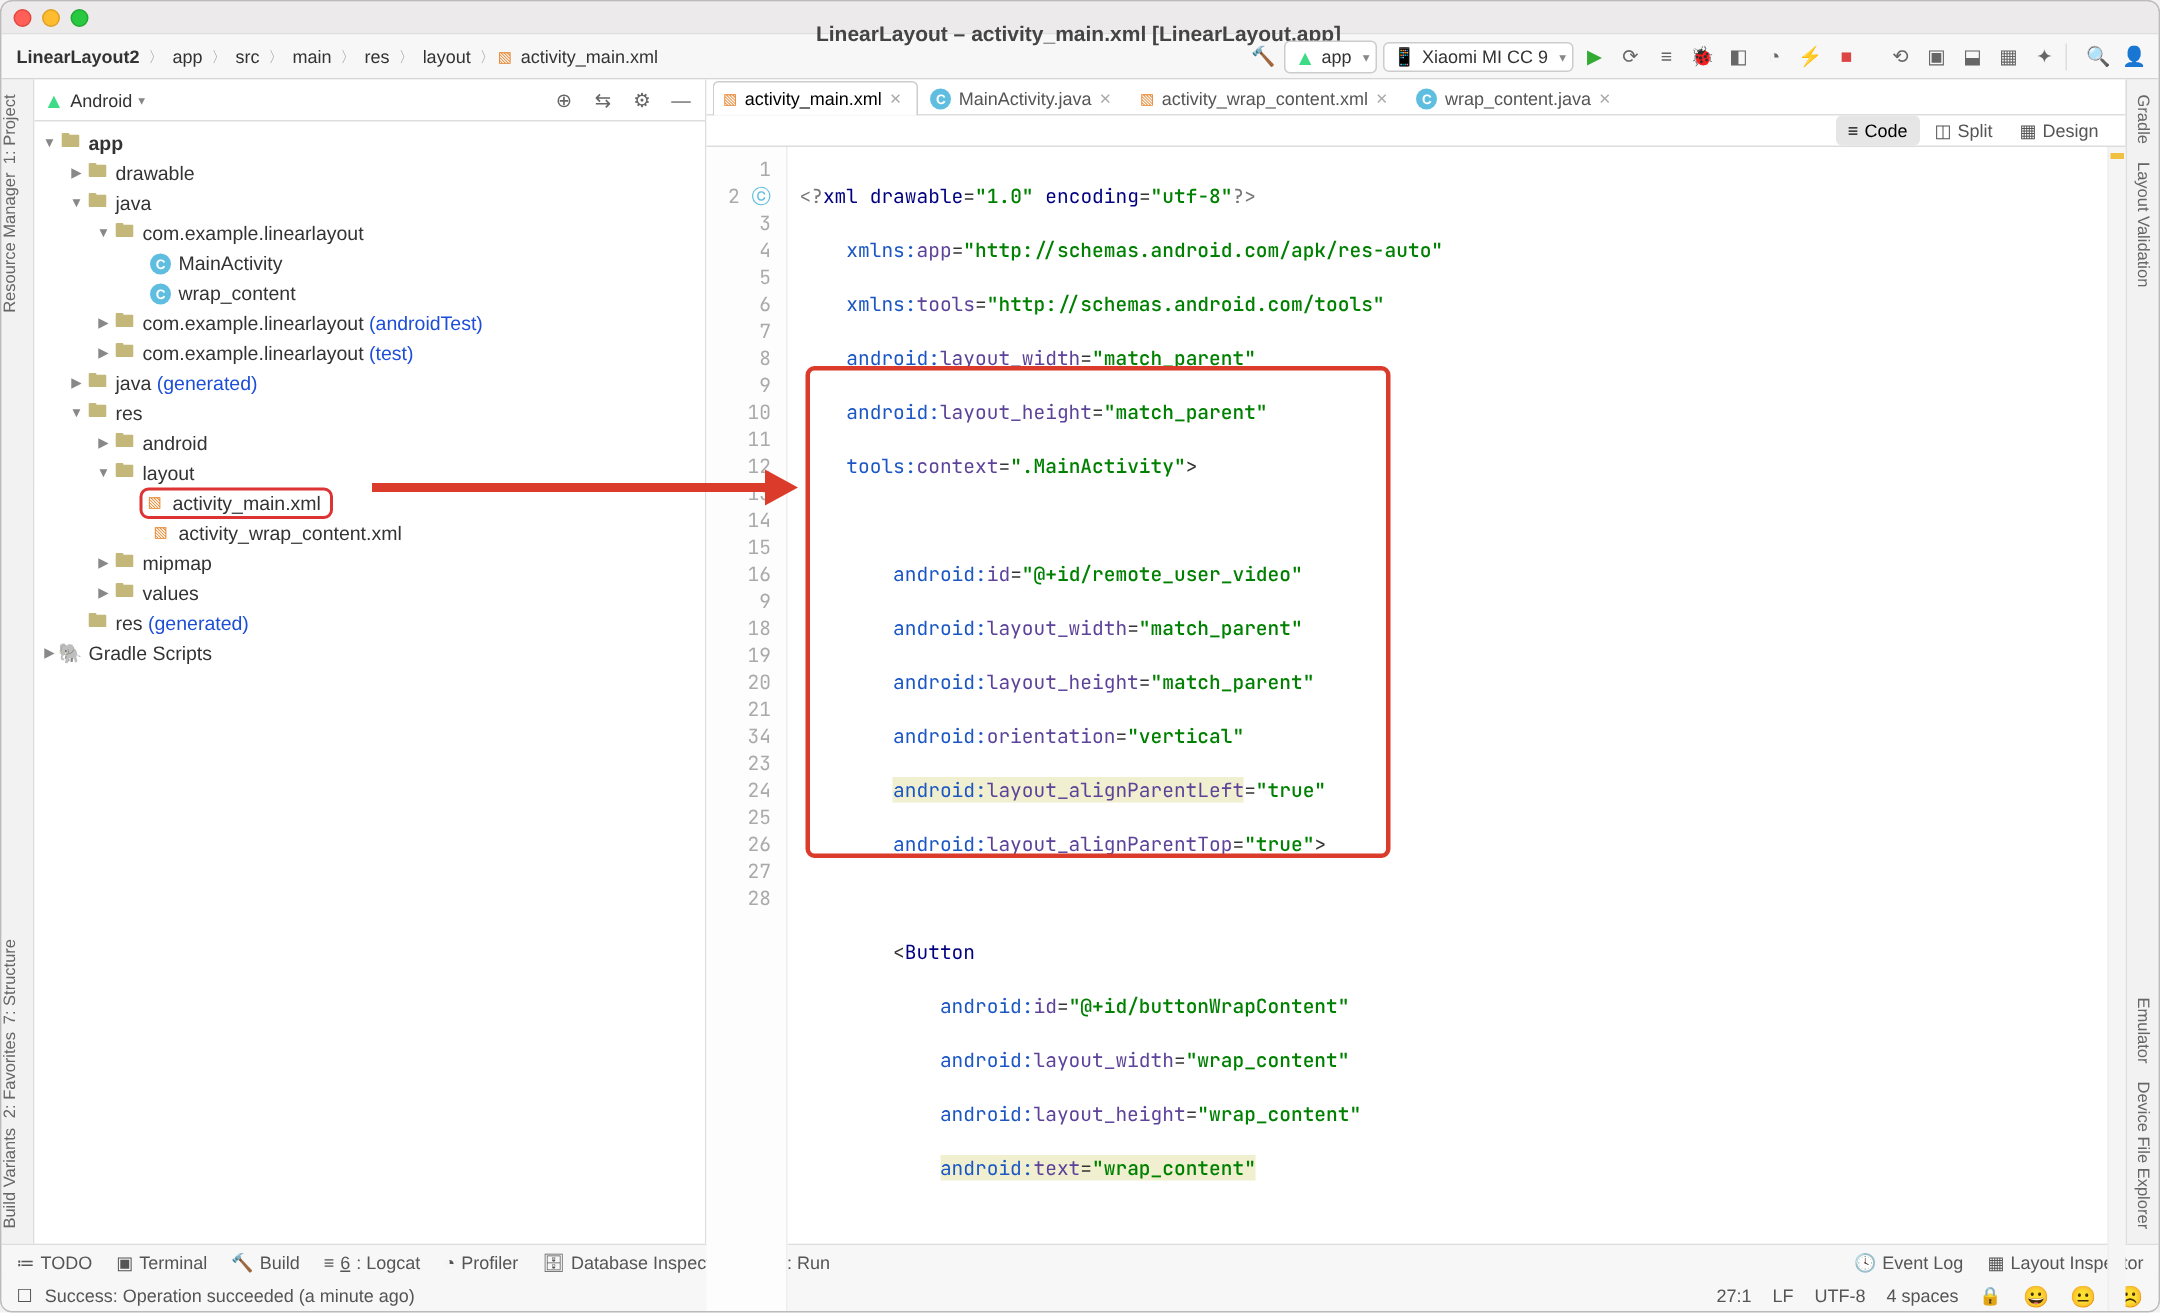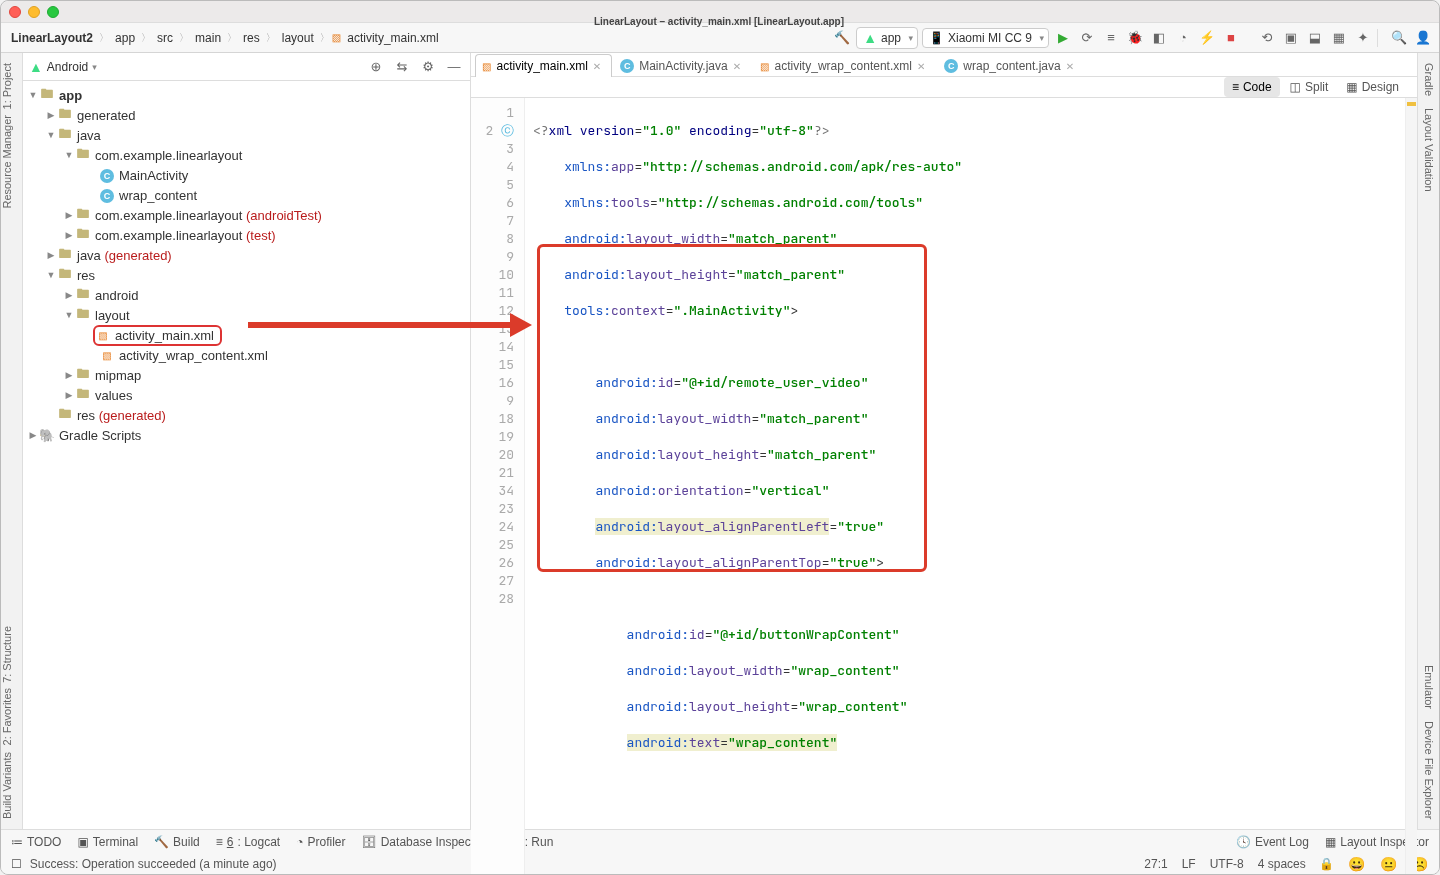--- a/index.html
+++ b/index.html
@@ -4,21 +4,21 @@
 <style>
   * { box-sizing: border-box; margin: 0; padding: 0; }
   body { font-family: -apple-system, "Helvetica Neue", Arial, sans-serif; font-size: 12px; color: #333; background: #f2f2f2; width: 1440px; height: 875px; overflow: hidden; border: 1px solid #bbb; border-radius: 8px; }
   
   .titlebar { height: 22px; background: #eceaea; display: flex; align-items: center; padding-left: 8px; border-bottom:1px solid #ddd; border-radius: 8px 8px 0 0;}
   .traffic { display: flex; gap: 7px; }
   .dot { width: 12px; height: 12px; border-radius: 50%; }
   .dot.red { background: #ff5f57; border:1px solid #e1473e;}
   .dot.yellow { background: #febc2e; border:1px solid #dfa023;}
   .dot.green { background: #28c840; border:1px solid #1faa33;}
-  .wintitle { flex:1; text-align:center; font-weight:600; color:#444; font-size:10px;margin-top:20px;}
+  .wintitle { flex:1; text-align:center; font-weight:600; color:#444; font-size:14px;margin-top:20px;}
   
   .toprow { height: 30px; background: #f7f7f7; border-bottom:1px solid #d5d5d5; display:flex; align-items:center; padding: 0 6px; justify-content: space-between;}
   .crumbs { display:flex; align-items:center; gap:2px; }
   .crumb { padding: 2px 4px; color:#333; cursor:pointer;}
   .crumb.bold { font-weight:600;}
   .crumb-sep { color:#999; font-size:10px;}
   .tool-icon { width:20px; height:20px; display:inline-flex; align-items:center; justify-content:center; color:#666; font-size:13px; cursor:pointer;}
   .right-tools { display:flex; align-items:center; gap:4px;}
   .dropdown { border:1px solid #ccc; border-radius:4px; padding: 2px 16px 2px 6px; background:#fff; font-size:12px; position:relative; cursor:pointer; display:inline-flex; align-items:center; gap:4px;}
   .dropdown::after { content:"▾"; position:absolute; right:4px; color:#888; font-size:9px;}
@@ -29,21 +29,21 @@
   .left-panel { width: 448px; background:#fff; border-right:1px solid #ddd; display:flex; flex-direction:column;}
   .lp-head { height: 28px; border-bottom:1px solid #ddd; display:flex; align-items:center; padding:0 6px; justify-content:space-between;}
   .lp-head .sel { display:flex; align-items:center; gap:4px; font-weight:500; cursor:pointer;}
   .lp-head-icons { display:flex; gap:6px; color:#888;}
   .tree { flex:1; overflow:auto; padding:4px 0; font-size:13px;}
   .node { display:flex; align-items:center; height:20px; padding-left: 4px; cursor:pointer;}
   .node .arrow { width:12px; text-align:center; color:#888; font-size:9px;}
   .node .icn { width:16px; text-align:center; margin-right:4px;}
   .node.selected { background:#fff; }
   .select-box { border:2px solid #d33; border-radius:6px; padding:1px 6px 1px 0; display:inline-flex; align-items:center;}
-  .gen { color:#b91c1c;}
+  .gen { color:#1d4ed8;}
   .folder-ic { color:#c4b77a;}
   .center { flex:1; display:flex; flex-direction:column; background:#fff;}
   .tabs { height:26px; border-bottom:1px solid #ddd; display:flex; align-items:flex-end; padding-left:4px; gap:1px;}
   .tab { padding:4px 10px 4px 6px; border:1px solid transparent; border-bottom:none; border-radius:4px 4px 0 0; display:flex; align-items:center; gap:5px; font-size:12px; cursor:pointer; position:relative; top:1px; color:#555;}
   .tab.active { background:#fff; border-color:#ccc; color:#000;}
   .tab .close { color:#aaa; font-size:10px; cursor:pointer;}
   .viewbar { height:28px; border-bottom:1px solid #ddd; display:flex; justify-content:flex-end; align-items:center; padding-right:10px; gap:2px;}
   .vbtn { padding:3px 8px; display:flex; align-items:center; gap:4px; border-radius:4px; cursor:pointer; color:#555;}
   .vbtn.active { background:#e6e6e6; color:#000;}
   .editor { flex:1; display:flex; font-family: "JetBrains Mono","Menlo","Consolas",monospace; font-size:13px; line-height:18px; position:relative;}
@@ -164,21 +164,21 @@
     </div>
     <div class="tree">
       <div class="node" style="padding-left:4px">
           <span class="arrow">▼</span>
           <span class="icn folder-ic">🖿</span>
           <b>app</b>
         </div>
       <div class="node" style="padding-left:22px">
           <span class="arrow">▶</span>
           <span class="icn folder-ic">🖿</span>
-          <span>generated</span>
+          <span>drawable</span>
         </div>
       <div class="node" style="padding-left:22px">
           <span class="arrow">▼</span>
           <span class="icn folder-ic">🖿</span>
           <span>java</span>
         </div>
       <div class="node" style="padding-left:40px">
           <span class="arrow">▼</span>
           <span class="icn folder-ic">🖿</span>
           <span>com.example.linearlayout</span>
@@ -320,34 +320,35 @@
           <div>21</div>
           <div>34</div>
           <div>23</div>
           <div>24</div>
           <div>25</div>
           <div>26</div>
           <div>27</div>
           <div>28</div>
       </div>
       <div class="code">
-<div class="ln"><span class="k-grey">&lt;?</span><span class="k-tag">xml version</span>=<span class="k-str">"1.0"</span> <span class="k-tag">encoding</span>=<span class="k-str">"utf-8"</span><span class="k-grey">?&gt;</span></div>
+<div class="ln"><span class="k-grey">&lt;?</span><span class="k-tag">xml drawable</span>=<span class="k-str">"1.0"</span> <span class="k-tag">encoding</span>=<span class="k-str">"utf-8"</span><span class="k-grey">?&gt;</span></div>
 <div class="ln">    <span class="k-prefix">xmlns:</span><span class="k-attr">app</span>=<span class="k-str">"http://schemas.android.com/apk/res-auto"</span></div>
 <div class="ln">    <span class="k-prefix">xmlns:</span><span class="k-attr">tools</span>=<span class="k-str">"http://schemas.android.com/tools"</span></div>
 <div class="ln">    <span class="k-prefix">android:</span><span class="k-attr">layout_width</span>=<span class="k-str">"match_parent"</span></div>
 <div class="ln">    <span class="k-prefix">android:</span><span class="k-attr">layout_height</span>=<span class="k-str">"match_parent"</span></div>
 <div class="ln">    <span class="k-prefix">tools:</span><span class="k-attr">context</span>=<span class="k-str">".MainActivity"</span>&gt;</div>
 <div class="ln"> </div>
 <div class="ln">        <span class="k-prefix">android:</span><span class="k-attr">id</span>=<span class="k-str">"@+id/remote_user_video"</span></div>
 <div class="ln">        <span class="k-prefix">android:</span><span class="k-attr">layout_width</span>=<span class="k-str">"match_parent"</span></div>
 <div class="ln">        <span class="k-prefix">android:</span><span class="k-attr">layout_height</span>=<span class="k-str">"match_parent"</span></div>
 <div class="ln">        <span class="k-prefix">android:</span><span class="k-attr">orientation</span>=<span class="k-str">"vertical"</span></div>
 <div class="ln">        <span class="lint"><span class="k-prefix">android:</span><span class="k-attr">layout_alignParentLeft</span></span>=<span class="k-str">"true"</span></div>
 <div class="ln">        <span class="k-prefix">android:</span><span class="k-attr">layout_alignParentTop</span>=<span class="k-str">"true"</span>&gt;</div>
 <div class="ln"> </div>
+<div class="ln">        &lt;<span class="k-tag">Button</span></div>
 <div class="ln">            <span class="k-prefix">android:</span><span class="k-attr">id</span>=<span class="k-str">"@+id/buttonWrapContent"</span></div>
 <div class="ln">            <span class="k-prefix">android:</span><span class="k-attr">layout_width</span>=<span class="k-str">"wrap_content"</span></div>
 <div class="ln">            <span class="k-prefix">android:</span><span class="k-attr">layout_height</span>=<span class="k-str">"wrap_content"</span></div>
 <div class="ln">            <span class="lint"><span class="k-prefix">android:</span><span class="k-attr">text</span>=<span class="k-str">"wrap_content"</span></span></div>
 
 
 
 
 
 

